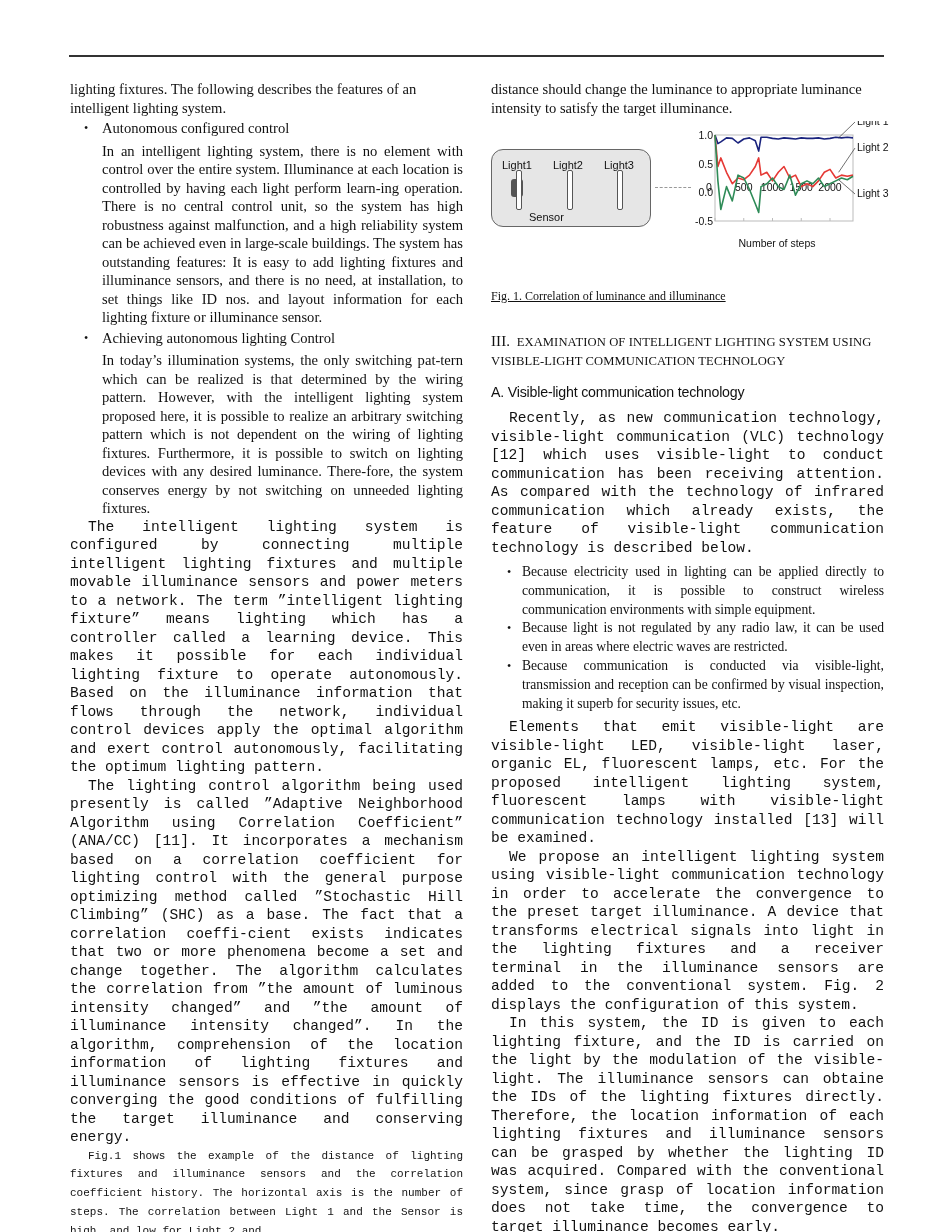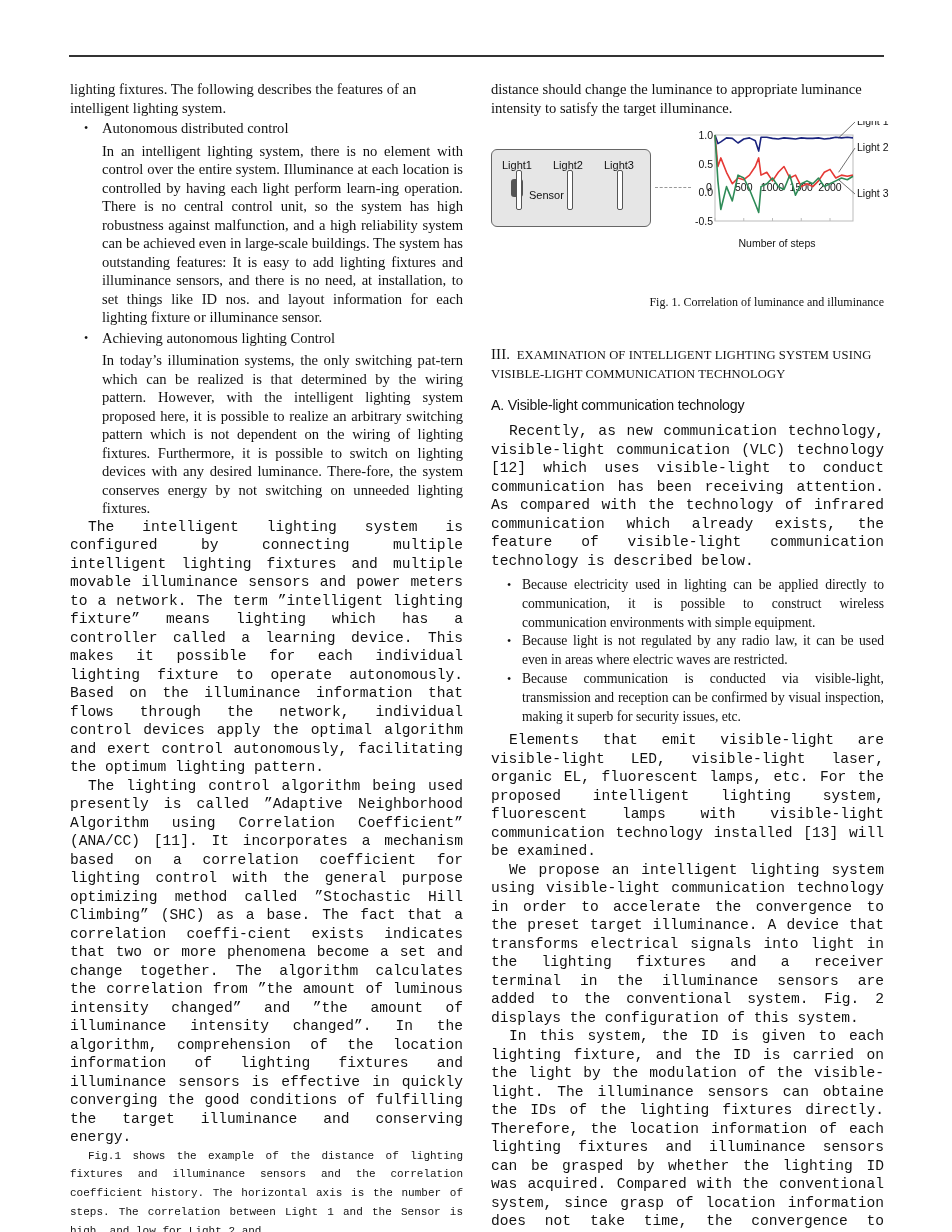--- a/index.html
+++ b/index.html
@@ -13,48 +13,48 @@
   p.indent { text-indent: 18px; font-family: Liberation Mono, monospace; }
   p.last-left { text-align: left; }
   .bullet-head { position: relative; padding-left: 32px; margin: 2px 0 4px 0; }
   .bullet-head .dot, .vb .dot { position: absolute; left: 14px; top: 0; font-size: 12px; }
   .bullet-body { padding-left: 32px; text-align: justify; }
   .subhead { font-family: "Liberation Sans", "DejaVu Sans", sans-serif; 
              font-size: 14.2px; margin: 12px 0 8px 0; letter-spacing: -0.2px; }
   .small { font-size: 11px; line-height: 18.8px; }
   .vb { position: relative; padding-left: 31px; font-size: 13.6px; line-height: 18.8px; text-align: justify; margin: 0; }
   .vb .dot { left: 16px; }
-  .sec-title { font-size: 12.6px; line-height: 19px; margin-top: 33px; letter-spacing: 0.1px; }
+  .sec-title { font-size: 12.6px; line-height: 19px; margin-top: 26px; letter-spacing: 0.1px; }
   .sec-title .big { font-size: 15px; }
-  .caption { text-align: right; font-size: 12px; margin-top: 12px; }
+  .caption { text-align: left; font-size: 12px; margin-top: 6px; text-decoration: underline; }
   .figure { position: relative; height: 160px; margin-top: 4px; }
   .diagram { position: absolute; left: 0; top: 28px; width: 158px; height: 76px;
-             background: #e6e6e6; border: 1.5px solid #666; border-radius: 6px;
+             background: #e6e6e6; border: 1.5px solid #666; border-radius: 12px;
              font-family: "Liberation Sans", "DejaVu Sans", sans-serif; font-size: 11px; }
   .dlabel { position: absolute; top: 6px; }
   .tube { position: absolute; top: 20px; width: 4px; height: 38px; background: #fff;
           border: 1px solid #555; border-radius: 2px; }
   .sensor-box { position: absolute; left: 19px; top: 29px; width: 12px; height: 18px;
                 background: #555; border-radius: 3px; }
-  .sensor-label { position: absolute; left: 37px; top: 36px; }
+  .sensor-label { position: absolute; left: 37px; top: 58px; }
   .dash { position: absolute; left: 164px; top: 66px; width: 36px; border-top: 1px dashed #999; }
   .chart { position: absolute; left: 204px; top: 0; width: 196px; height: 140px; }
   .chart text { font-family: "Liberation Sans", "DejaVu Sans", sans-serif; font-size: 10.5px; fill: #111; }
 </style>
 </head>
 <body>
 
 <div class="rule"></div>
 
 <div class="col left">
   <p class="last-left">lighting fixtures. The following describes the features of an intelligent lighting system.</p>
 
   <div class="bullet-head">
     <span class="dot">•</span>
-    <span>Autonomous distributed control</span>
+    <span>Autonomous configured control</span>
   </div>
   <div class="bullet-body">In an intelligent lighting system, there is no element with control over the entire system. Illuminance at each location is controlled by having each light perform learn-ing operation. There is no central control unit, so the system has high robustness against malfunction, and a high reliability system can be achieved even in large-scale buildings. The system has outstanding features: It is easy to add lighting fixtures and illuminance sensors, and there is no need, at installation, to set things like ID nos. and layout information for each lighting fixture or illuminance sensor.</div>
 
   <div class="bullet-head">
     <span class="dot">•</span>
     <span>Achieving autonomous lighting Control</span>
   </div>
   <div class="bullet-body">In today’s illumination systems, the only switching pat-tern which can be realized is that determined by the wiring pattern. However, with the intelligent lighting system proposed here, it is possible to realize an arbitrary switching pattern which is not dependent on the wiring of lighting fixtures. Furthermore, it is possible to switch on lighting devices with any desired luminance. There-fore, the system conserves energy by not switching on unneeded lighting fixtures.</div>
 
   <p class="indent">The intelligent lighting system is configured by connecting multiple intelligent lighting fixtures and multiple movable illuminance sensors and power meters to a network. The term ”intelligent lighting fixture” means lighting which has a controller called a learning device. This makes it possible for each individual lighting fixture to operate autonomously. Based on the illuminance information that flows through the network, individual control devices apply the optimal algorithm and exert control autonomously, facilitating the optimum lighting pattern.</p>

